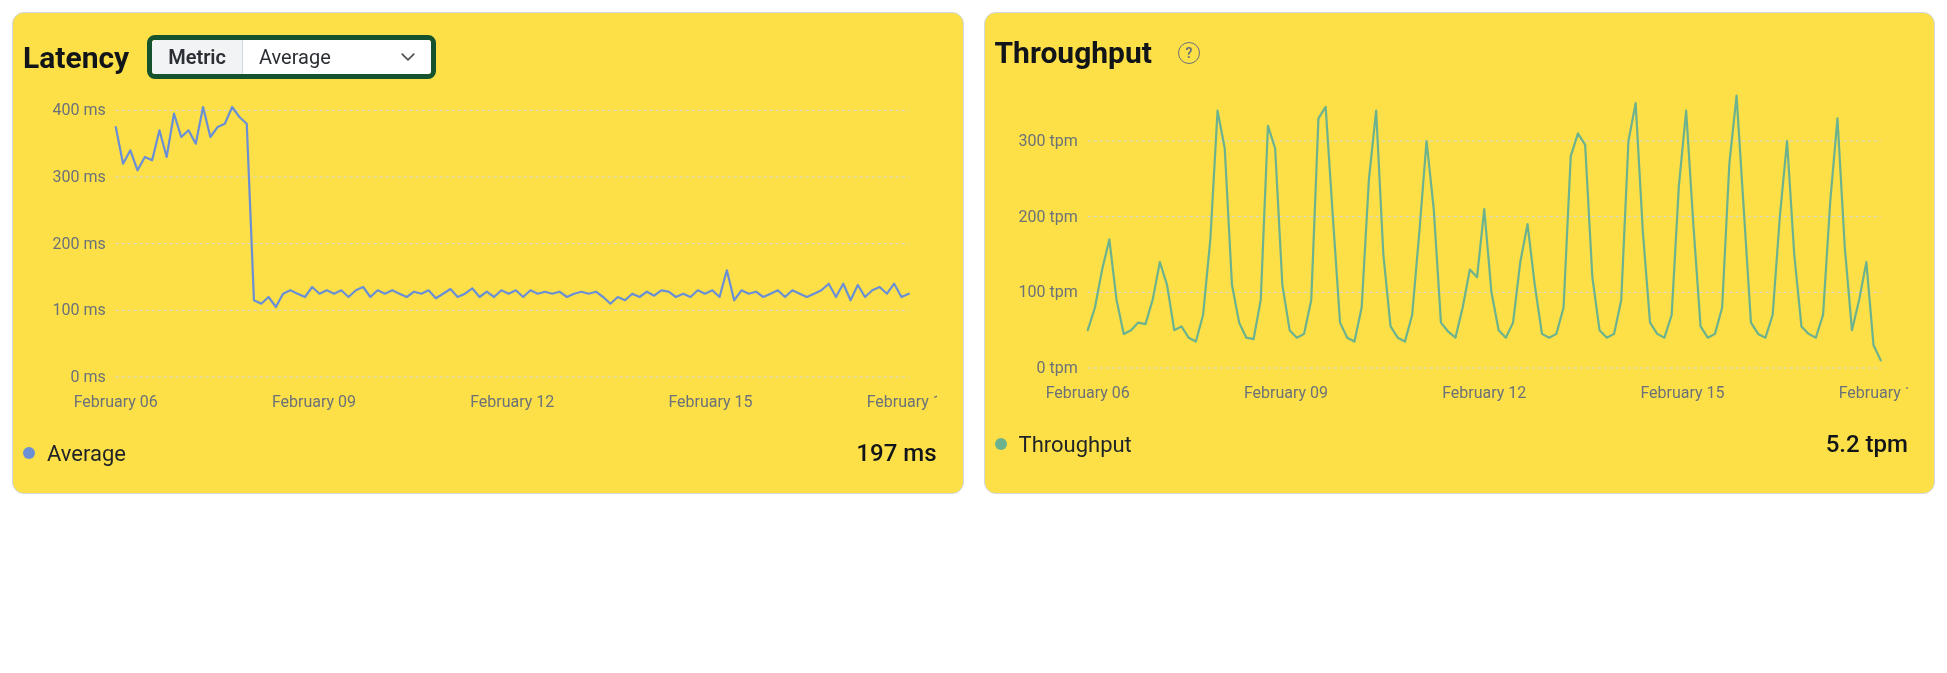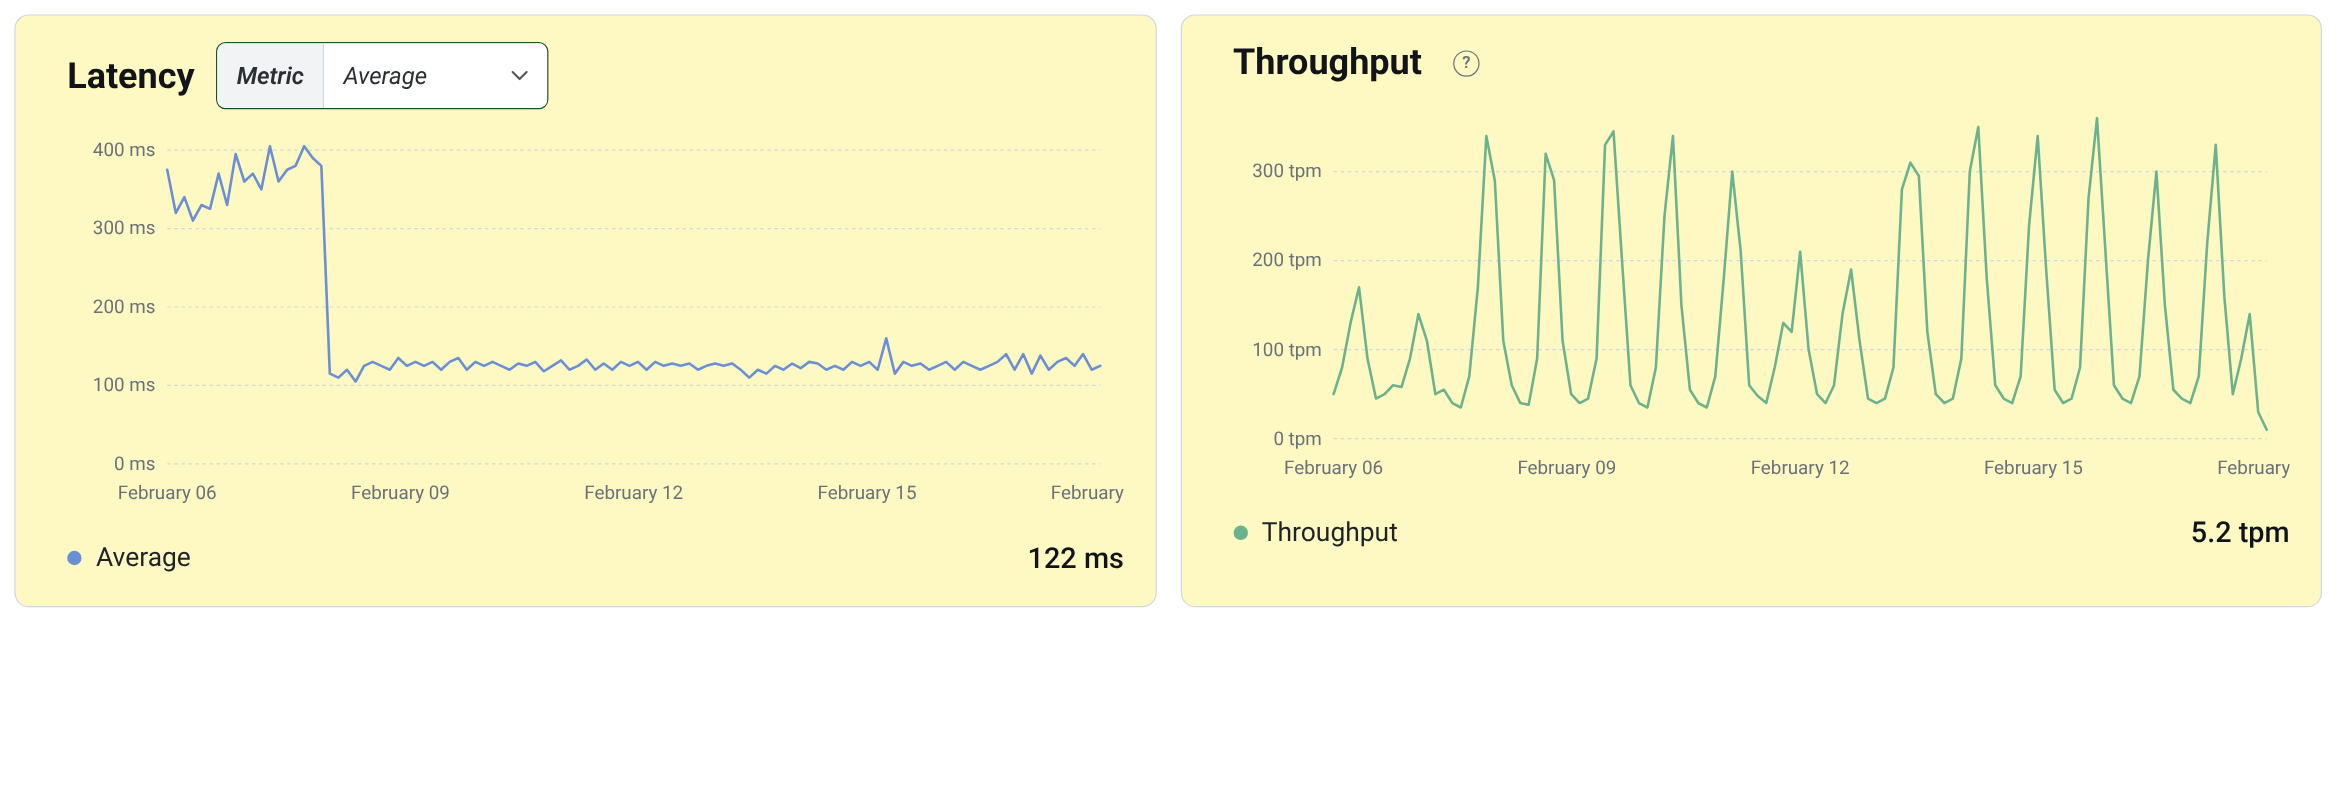--- a/index.html
+++ b/index.html
@@ -1,21 +1,21 @@
 <!DOCTYPE html>
 <html><head>
 <meta charset="utf-8">
 <style>
   * { box-sizing: border-box; }
   html,body { margin:0; padding:0; font-family: -apple-system, BlinkMacSystemFont, "Segoe UI", Roboto, Helvetica, Arial, sans-serif; background:#fff; color:#1f2328; }
   .page { display:flex; gap:20px; padding:12px; width:1947px; }
-  .card { flex:1 1 0; border:1px solid #d0d7de; border-radius:12px; padding:22px 26px 26px 43px; background:#fef9c3;text-align:right; }
+  .card { flex:1 1 0; border:1px solid #d0d7de; border-radius:12px; padding:22px 26px 26px 10px; background:#fde047;text-align:right; }
   .card-header { display:flex; align-items:center; gap:18px; margin-bottom:8px; }
   .title { font-size:30px; font-weight:700; color:#111418; }
-  .metric-selector { display:flex; align-items:stretch; border:1px solid #14532d; border-radius:8px; overflow:hidden; height:56px;font-style:italic; }
+  .metric-selector { display:flex; align-items:stretch; border:5px solid #14532d; border-radius:8px; overflow:hidden; height:44px; }
   .metric-label { display:flex; align-items:center; padding:0 16px; font-size:20px; font-weight:600; background:#f1f3f5; color:#2b2f33; border-right:1px solid #d0d7de; }
   .metric-value { display:flex; align-items:center; gap:70px; padding:0 16px; font-size:20px; color:#2b2f33; background:#fff; cursor:pointer; }
   .chev { width:14px; height:14px; }
   .help-icon { display:inline-flex; align-items:center; justify-content:center; width:22px; height:22px; border:1.5px solid #6b7179; border-radius:50%; color:#6b7179; font-size:14px; font-weight:600; margin-left:8px; }
   .chart-wrap { position:relative; width:100%; height:330px; }
   .chart-svg { width:100%; height:100%; display:block; }
   .gridline { stroke:#d0d7de; stroke-width:1; stroke-dasharray:3 3; }
   .footer { display:flex; align-items:center; justify-content:space-between; padding-top:22px; font-size:22px; }
   .legend { display:flex; align-items:center; gap:12px; }
   .dot { width:12px; height:12px; border-radius:50%; display:inline-block; }
@@ -57,21 +57,21 @@
           <text x="679.75" y="320" text-anchor="middle" font-size="16" fill="#6b7179">February 15</text>
           <text x="878" y="320" text-anchor="middle" font-size="16" fill="#6b7179">February 18</text>
           <path d="M85.0 40.0 L92.3 76.7 L99.6 63.3 L106.8 83.3 L114.1 70.0 L121.4 73.3 L128.7 43.3 L135.9 70.0 L143.2 26.7 L150.5 50.0 L157.8 43.3 L165.0 56.7 L172.3 20.0 L179.6 50.0 L186.9 40.0 L194.1 36.7 L201.4 20.0 L208.7 30.0 L216.0 36.7 L223.2 213.3 L230.5 216.7 L237.8 210.0 L245.1 220.0 L252.3 206.7 L259.6 203.3 L266.9 206.7 L274.2 210.0 L281.4 200.0 L288.7 206.7 L296.0 203.3 L303.3 206.7 L310.5 203.3 L317.8 210.0 L325.1 203.3 L332.4 200.0 L339.6 210.0 L346.9 203.3 L354.2 206.7 L361.5 203.3 L368.7 206.7 L376.0 210.0 L383.3 204.7 L390.6 206.7 L397.8 203.3 L405.1 211.3 L412.4 206.7 L419.7 202.0 L426.9 210.0 L434.2 206.7 L441.5 201.3 L448.8 210.0 L456.0 204.7 L463.3 210.0 L470.6 203.3 L477.9 206.7 L485.1 203.3 L492.4 210.0 L499.7 203.3 L507.0 206.7 L514.2 204.7 L521.5 206.7 L528.8 204.7 L536.1 210.0 L543.3 206.7 L550.6 204.7 L557.9 206.7 L565.2 204.7 L572.4 210.0 L579.7 216.7 L587.0 210.0 L594.3 213.3 L601.5 206.7 L608.8 210.0 L616.1 204.7 L623.4 208.7 L630.6 203.3 L637.9 204.7 L645.2 210.0 L652.5 206.7 L659.7 210.0 L667.0 203.3 L674.3 206.7 L681.6 203.3 L688.8 210.0 L696.1 183.3 L703.4 213.3 L710.7 203.3 L717.9 206.7 L725.2 204.7 L732.5 210.0 L739.8 206.7 L747.0 203.3 L754.3 210.0 L761.6 203.3 L768.9 206.7 L776.1 210.0 L783.4 206.7 L790.7 203.3 L798.0 196.7 L805.2 210.0 L812.5 196.7 L819.8 213.3 L827.1 198.0 L834.3 210.0 L841.6 203.3 L848.9 200.0 L856.2 206.7 L863.4 196.7 L870.7 210.0 L878.0 206.7 " fill="none" stroke="#6a8fd5" stroke-width="2.2" stroke-linejoin="round" stroke-linecap="round"></path>
         </svg>
     </div>
     <div class="footer">
       <div class="legend">
         <span class="dot" id="dot-latency" style="background: rgb(106, 143, 213);"></span>
         <span>Average</span>
       </div>
-      <div class="footer-value">122 ms</div>
+      <div class="footer-value">197 ms</div>
     </div>
   </div>
 
   <div class="card">
     <div class="card-header">
       <span class="title">Throughput</span>
       <span class="help-icon">?</span>
     </div>
     <div class="chart-wrap">
       <svg class="chart-svg" id="chart-throughput" viewBox="0 0 898 330">

